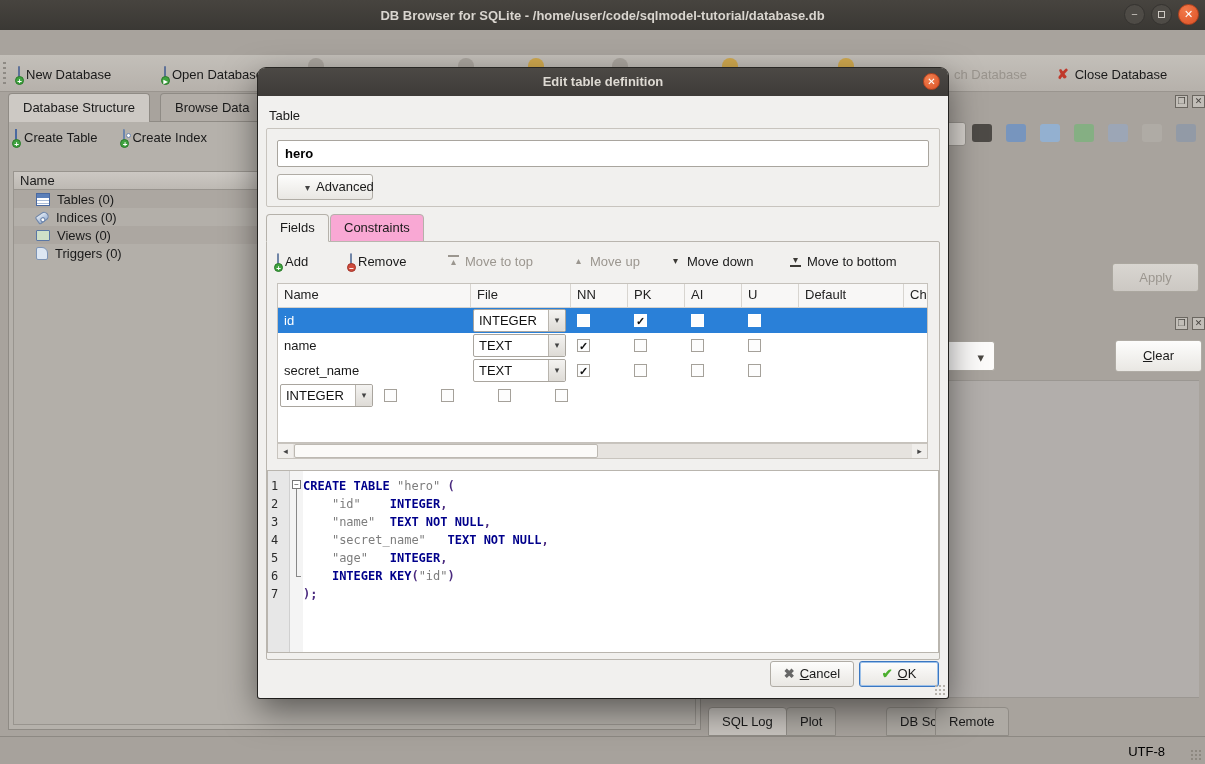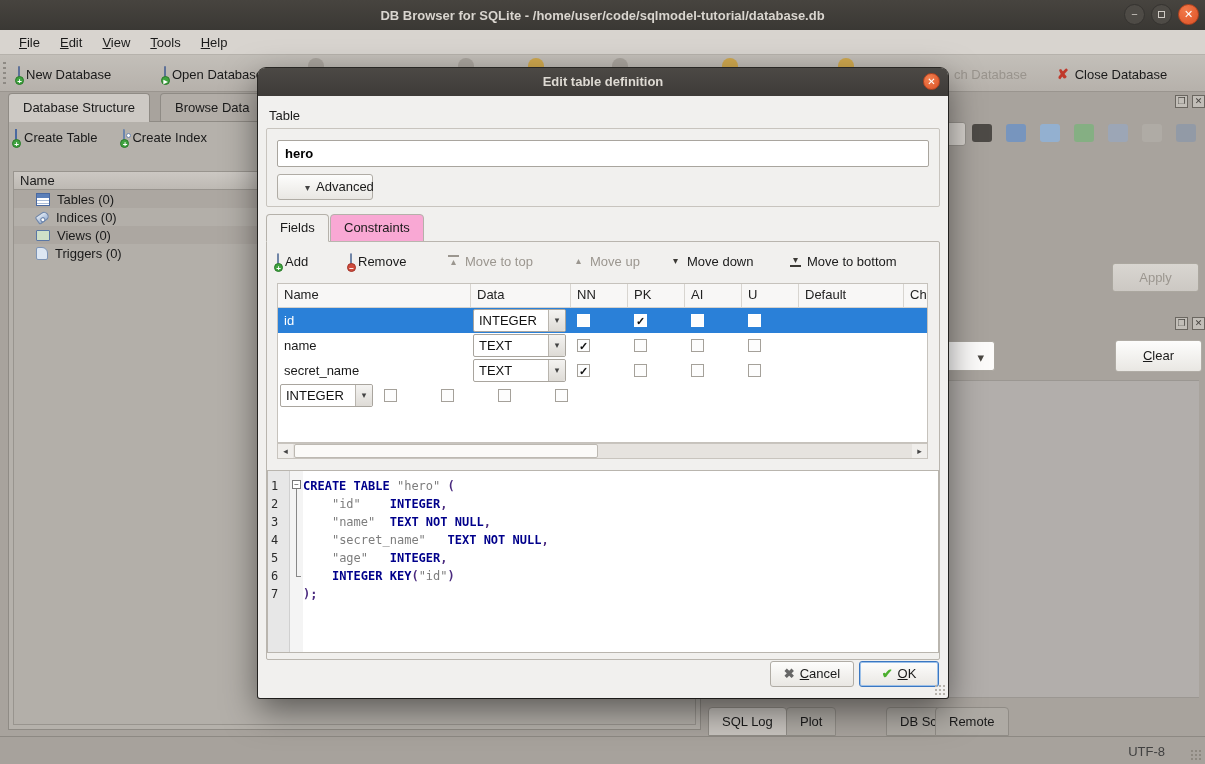--- a/index.html
+++ b/index.html
@@ -83,21 +83,21 @@
   .clear-btn { position:absolute; left:1115px; top:340px; width:87px; height:32px; line-height:30px; }
   .combo-cut { position:absolute; left:900px; top:341px; width:95px; height:30px; background:#fcfbfa; border:1px solid #aaa69f; border-radius:3px; }
   .combo-cut .arr { position:absolute; right:10px; top:8px; color:#4a4募; color:#4a4742; }
   .log-area { position:absolute; left:948px; top:380px; width:251px; height:318px; background:#b2aeab; border:1px solid #9b9792; border-right:none; }
 
   
   .btab { position:absolute; top:707px; height:29px; padding:0 13px; line-height:28px;
     background:#aeaaa4; border:1px solid #908c86; border-radius:4px 4px 0 0; }
   .btab.active { background:#c8c4bf; }
   .statusbar { position:absolute; left:0; top:736px; width:100%; height:28px; background:#a7a29c; border-top:1px solid #8d8983; }
-  .enc { position:absolute; right:40px; top:7px; color:#404040; }
+  .enc { position:absolute; right:40px; top:7px; color:#000000; }
   .grip-dots { position:absolute; right:3px; bottom:3px; width:12px; height:12px;
     background:radial-gradient(circle 1px, #8d8880 1px, transparent 1.5px); background-size:4px 4px; }
 
   
   .dialog { position:absolute; left:258px; top:68px; width:690px; height:630px; background:#f1f0ee;
     border-radius:8px 8px 2px 2px; box-shadow:0 12px 34px rgba(0,0,0,.5), 0 0 0 1px #2e2c29; z-index:10; }
   .dlg-title { position:absolute; left:0; top:0; width:100%; height:28px; background:linear-gradient(#4c4945,#3e3b38);
     border-radius:7px 7px 0 0; color:#dedad3; font-weight:bold; text-align:center; line-height:28px; }
   .dlg-close { position:absolute; right:8px; top:5px; width:17px; height:17px; border-radius:50%;
     background:radial-gradient(circle at 35% 30%, #f2804f, #dc5227); border:1px solid #b84320;
@@ -175,27 +175,20 @@
 
   <div class="titlebar">
     <div class="title">DB Browser for SQLite - /home/user/code/sqlmodel-tutorial/database.db</div>
     <div class="win-controls">
       <div class="wbtn">−</div>
       <div class="wbtn"><span class="sq"></span></div>
       <div class="wbtn close">✕</div>
     </div>
   </div>
 
-  <div class="menubar">
-      <div class="menu-item fl">File</div>
-      <div class="menu-item fl">Edit</div>
-      <div class="menu-item fl">View</div>
-      <div class="menu-item fl">Tools</div>
-      <div class="menu-item fl">Help</div>
-    </div>
 
   <div class="toolbar">
     <div class="tgrip"></div>
     <div class="tbtn" style="left:14px">
       <span class="ic"><span class="cyl"></span><span class="badge green">+</span></span>
       <span class="lbl">New Database</span>
     </div>
     <div class="tbtn" style="left:160px">
       <span class="ic"><span class="cyl"></span><span class="badge arrow">▸</span></span>
       <span class="lbl">Open Database</span>
@@ -322,21 +315,21 @@
         </div>
         <div class="fbtn" style="left: 532px;">
           <span class="mv bar-bot">▾</span>
           <span>Move to bottom</span>
         </div>
       </div>
 
     <div class="grid" id="grid">
         <div class="g-header">
           <div class="gc" style="width: 193px; flex: 0 0 auto;">Name</div>
-          <div class="gc" style="width: 100px; flex: 0 0 auto;">Data</div>
+          <div class="gc" style="width: 100px; flex: 0 0 auto;">File</div>
           <div class="gc" style="width: 57px; flex: 0 0 auto;">NN</div>
           <div class="gc" style="width: 57px; flex: 0 0 auto;">PK</div>
           <div class="gc" style="width: 57px; flex: 0 0 auto;">AI</div>
           <div class="gc" style="width: 57px; flex: 0 0 auto;">U</div>
           <div class="gc" style="width: 105px; flex: 0 0 auto;">Default</div>
           <div class="gc" style="width: 60px; flex: 0 0 auto;">Check</div>
         </div>
         <div class="g-row selected">
           <div class="g-cell" style="width: 193px; flex: 0 0 auto;">id</div>
           <div class="g-cell" style="width: 100px; flex: 0 0 auto; padding: 0px 2px;">

